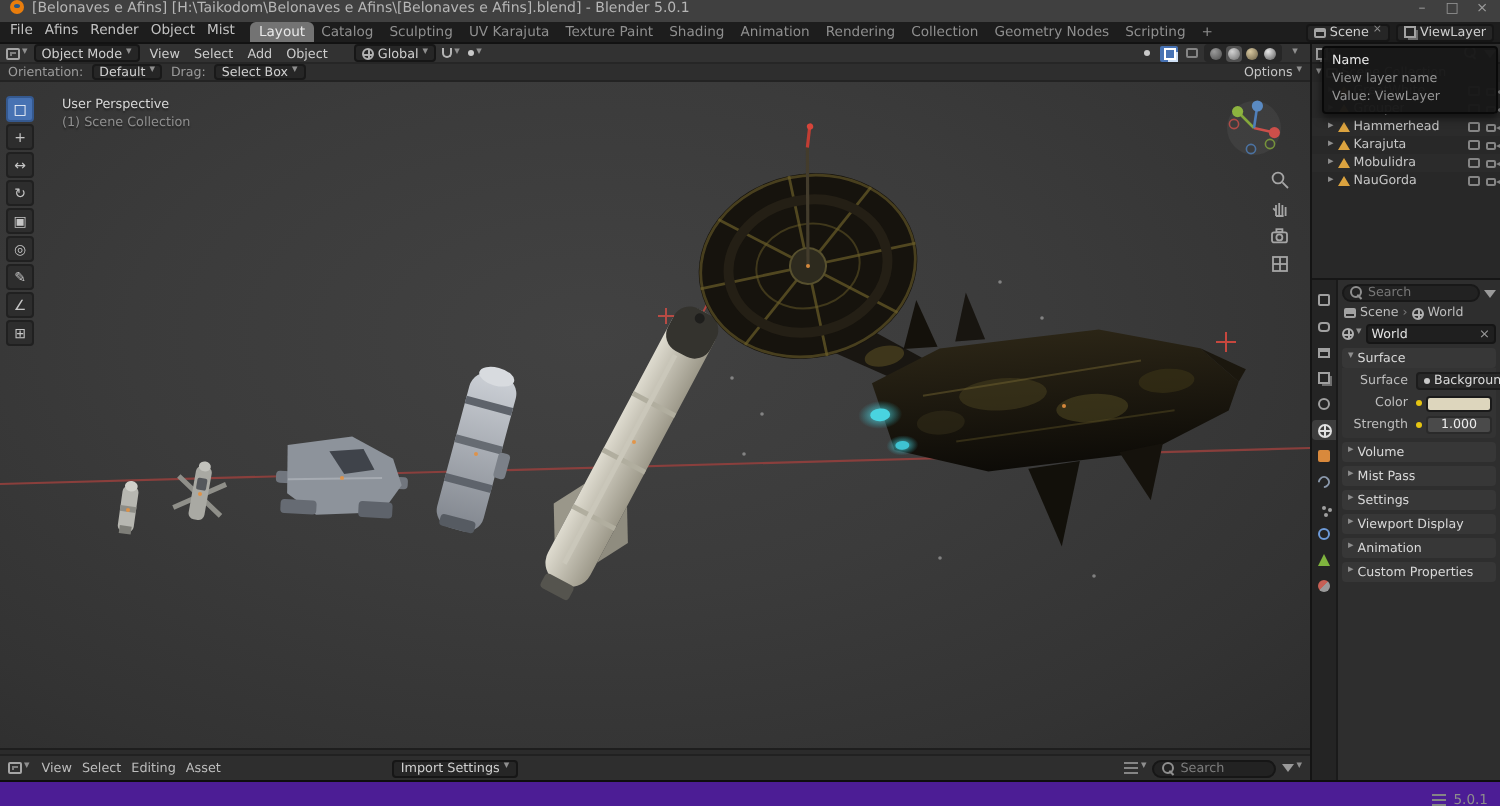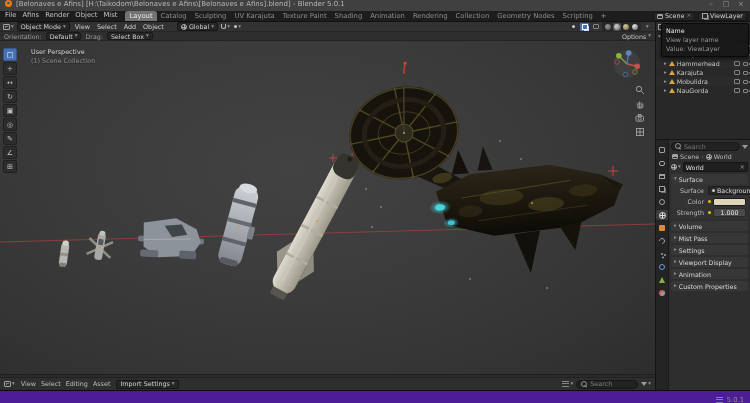--- a/index.html
+++ b/index.html
@@ -71,21 +71,21 @@
   .tool-btn.active{background:#4772b3;border-color:#35598f;color:#fff}
   .vp-overlay-text{position:absolute;left:31px;top:7px;font-size:6.4px;color:#d8d8d8;line-height:9px;z-index:4;text-shadow:0 1px 1px rgba(0,0,0,.45)}
   .vp-overlay-text .dim{color:#8f8f8f}
   .nav-gizmo{position:absolute;right:13px;top:8px;z-index:5}
   .vp-side-icons{position:absolute;right:10px;top:44px;display:flex;flex-direction:column;gap:4px;z-index:5;opacity:.85}
 
   .asset-strip{height:3px;background:#2b2b2b;border-top:1px solid #1e1e1e}
   .asset-header{height:13px;background:#2e2e2e;border-top:1px solid #212121;display:flex;align-items:center;gap:4px;padding:0 4px;font-size:6.4px}
   .asset-menus{display:flex;gap:1px}
   .asset-menus span{color:#bdbdbd;padding:0 2px}
-  .import-chip{}
+  .import-chip{margin-left:80px}
   .asset-right{margin-left:auto;display:flex;align-items:center;gap:3px}
   .search-field{display:flex;align-items:center;gap:2px;background:#222;border:1px solid #161616;border-radius:6px;height:9px;padding:0 4px;width:62px;color:#7d7d7d}
 
   .statusbar{height:18px;background:#4c1d95;border-top:1px solid #0e0e0e;display:flex;align-items:center;padding:0 6px;font-size:6.8px;color:#8d8d8d}
   .status-right{margin-left:auto;display:flex;align-items:center;gap:4px}
 
   
   .right-col{width:95px;display:flex;flex-direction:column;border-left:1px solid #141414;background:#262626;flex-shrink:0}
   .outliner{height:118px;display:flex;flex-direction:column;background:#282828;border-bottom:1px solid #161616}
   .outliner-header{height:10px;background:#2e2e2e;display:flex;align-items:center;gap:2px;padding:0 2px;border-bottom:1px solid #202020}

